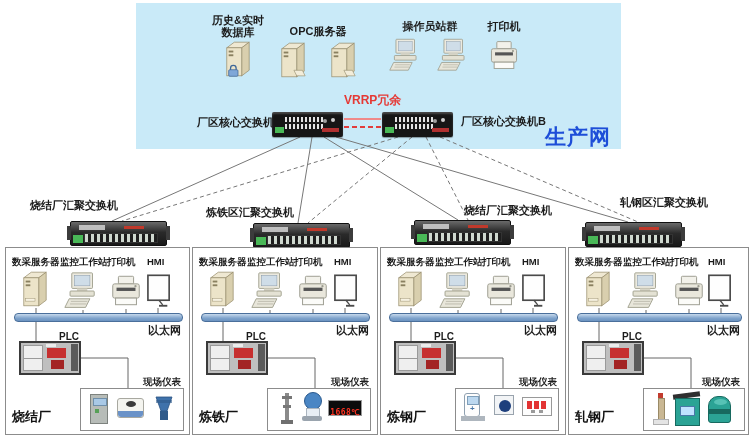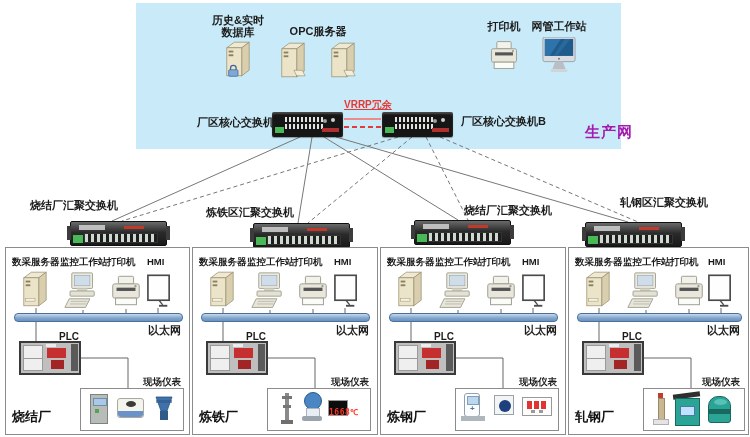--- a/index.html
+++ b/index.html
@@ -2,22 +2,22 @@
 <html><head>
 <meta charset="utf-8">
 <style>
   html,body{margin:0;padding:0;background:#fff;}
   body{font-family:"Liberation Sans",sans-serif;}
   .stage{position:relative;width:750px;height:437px;background:#fff;overflow:hidden;}
   .abs{position:absolute;}
   .lbl{position:absolute;font-size:11px;font-weight:600;color:#1c1c1c;white-space:nowrap;line-height:12px;}
   .lbl-sm{position:absolute;font-size:9.5px;font-weight:600;color:#1c1c1c;white-space:nowrap;line-height:11px;}
   .zone{position:absolute;left:136px;top:3px;width:485px;height:146px;background:#c9eaf8;}
-  .zone-label{position:absolute;left:585px;top:123px;font-size:15px;font-weight:bold;color:#a21caf;letter-spacing:1px;}
-  .vrrp-label{position:absolute;left:344px;top:98px;font-size:10px;font-weight:bold;color:#e53935;text-decoration:underline;}
+  .zone-label{position:absolute;left:545px;top:123px;font-size:21px;font-weight:bold;color:#1d4ed8;letter-spacing:1px;}
+  .vrrp-label{position:absolute;left:344px;top:92px;font-size:12px;font-weight:bold;color:#e53935;}
   .overlay{position:absolute;left:0;top:0;width:750px;height:437px;pointer-events:none;}
   .devgroup{position:absolute;text-align:center;}
   .devgroup .dg-label{font-size:11px;font-weight:600;color:#1c1c1c;line-height:12px;white-space:nowrap;}
   .devgroup .dg-icons{display:flex;justify-content:center;gap:22px;margin-top:6px;align-items:flex-end;}
   
   .coreswitch{position:absolute;width:71px;height:25px;background:#161616;border-radius:2px;box-shadow:inset 0 2px 2px rgba(255,255,255,.22), 0 1px 1px rgba(0,0,0,.35);}
   .cs-ports,.cs-ports2{position:absolute;left:13px;width:38px;height:5px;background:repeating-linear-gradient(90deg,#e2e2e2 0 2px,#161616 2px 4px);}
   .cs-ports{top:5px;} .cs-ports2{top:12px;}
   .cs-green{position:absolute;left:3px;bottom:4px;width:9px;height:6px;background:#49b857;}
   .cs-red{position:absolute;right:4px;bottom:5px;width:17px;height:4px;background:#b03030;}
@@ -55,21 +55,21 @@
   .i-cone{left:72px;top:7px;width:22px;height:26px;}
   .i-probe{left:12px;top:4px;width:14px;height:31px;}
   .i-probe .stem{position:absolute;left:5px;top:0;width:4px;height:27px;background:#8a8a8a;}
   .i-probe .c1{position:absolute;left:2px;top:3px;width:10px;height:3px;background:#777;}
   .i-probe .c2{position:absolute;left:3px;top:12px;width:8px;height:3px;background:#777;}
   .i-probe .fl{position:absolute;left:1px;bottom:0;width:12px;height:4px;background:#6f6f6f;}
   .i-tx{left:34px;top:3px;width:20px;height:32px;}
   .i-tx .head{position:absolute;left:2px;top:0;width:16px;height:16px;border-radius:50%;background:#4a86c4;border:1px solid #2b5a8e;}
   .i-tx .neck{position:absolute;left:4px;top:16px;width:12px;height:7px;background:#e8eef4;border:1px solid #aab4be;}
   .i-tx .flange{position:absolute;left:0;top:24px;width:20px;height:5px;background:#9aa4ae;border-radius:2px;}
-  .i-led{left:60px;top:11px;width:20px;height:16px;background:#0c0c0c;border:1px solid #999;text-align:center;}
+  .i-led{left:60px;top:11px;width:34px;height:16px;background:#0c0c0c;border:1px solid #999;text-align:center;}
   .i-led span{color:#ff3322;font:bold 8px "DejaVu Sans Mono",monospace;line-height:14px;letter-spacing:.5px;}
   .i-flow{left:8px;top:4px;width:16px;height:24px;background:#fdfdfd;border:1px solid #8fa0b0;border-radius:3px;}
   .i-flow .scr{position:absolute;left:2px;top:2px;width:10px;height:7px;background:#bcd8f0;border:1px solid #7f9fba;}
   .i-flow .plus{position:absolute;left:5px;top:12px;width:6px;height:6px;color:#4a78a8;font:bold 8px "Liberation Sans",sans-serif;line-height:6px;}
   .i-flow .pipe{position:absolute;left:-4px;bottom:-5px;width:24px;height:5px;background:#aeb6be;}
   .i-tx2{left:38px;top:6px;width:20px;height:20px;background:#f2f4f6;border:1px solid #99a3ad;}
   .i-tx2 .eye{position:absolute;left:4px;top:4px;width:12px;height:12px;border-radius:50%;background:#1d3f7c;}
   .i-disp{left:66px;top:8px;width:30px;height:19px;background:#fdfdfd;border:1px solid #999;}
   .i-disp .d{position:absolute;top:3px;width:5px;height:8px;background:#e23333;}
   .i-disp .d1{left:4px;} .i-disp .d2{left:11px;} .i-disp .d3{left:18px;}
@@ -191,38 +191,41 @@
   <div class="devgroup" style="left:208px;top:14px;width:60px;">
     <div class="dg-label">历史&amp;实时</div>
     <div class="dg-label">数据库</div>
     <div class="dg-icons" style="margin-top:2px;">
         <svg width="28" height="38">
           <use href="#ic-server-lock"></use>
         </svg>
       </div>
   </div>
 
+  <div class="devgroup" style="left:380px;top:20px;width:100px;">
+    <div class="dg-label">操作员站群</div>
+    <div class="dg-icons" style="gap:14px;margin-top:5px;">
+      <svg width="34" height="37">
+          <use href="#ic-workstation"></use>
+        </svg>
+      <svg width="34" height="37">
+          <use href="#ic-workstation"></use>
+        </svg>
+    </div>
+  </div>
 
   <div class="devgroup" style="left:478px;top:20px;width:52px;">
     <div class="dg-label">打印机</div>
     <div class="dg-icons" style="margin-top:5px;">
         <svg width="34" height="36">
           <use href="#ic-printer"></use>
         </svg>
       </div>
   </div>
 
-  <div class="devgroup" style="left:528px;top:20px;width:62px;">
-    <div class="dg-label">网管工作站</div>
-    <div class="dg-icons" style="margin-top:5px;">
-        <svg width="34" height="36">
-          <use href="#ic-imac"></use>
-        </svg>
-      </div>
-  </div>
 
   <div class="lbl" style="left:197px;top:116px;">厂区核心交换机A</div>
   <div class="coreswitch" style="left:272px;top:112px;">
     <div class="cs-ports"></div>
     <div class="cs-ports2"></div>
     <div class="cs-green"></div>
     <div class="cs-red"></div>
     <div class="cs-circ"></div>
   </div>
   <div class="vrrp-label">VRRP冗余</div>

